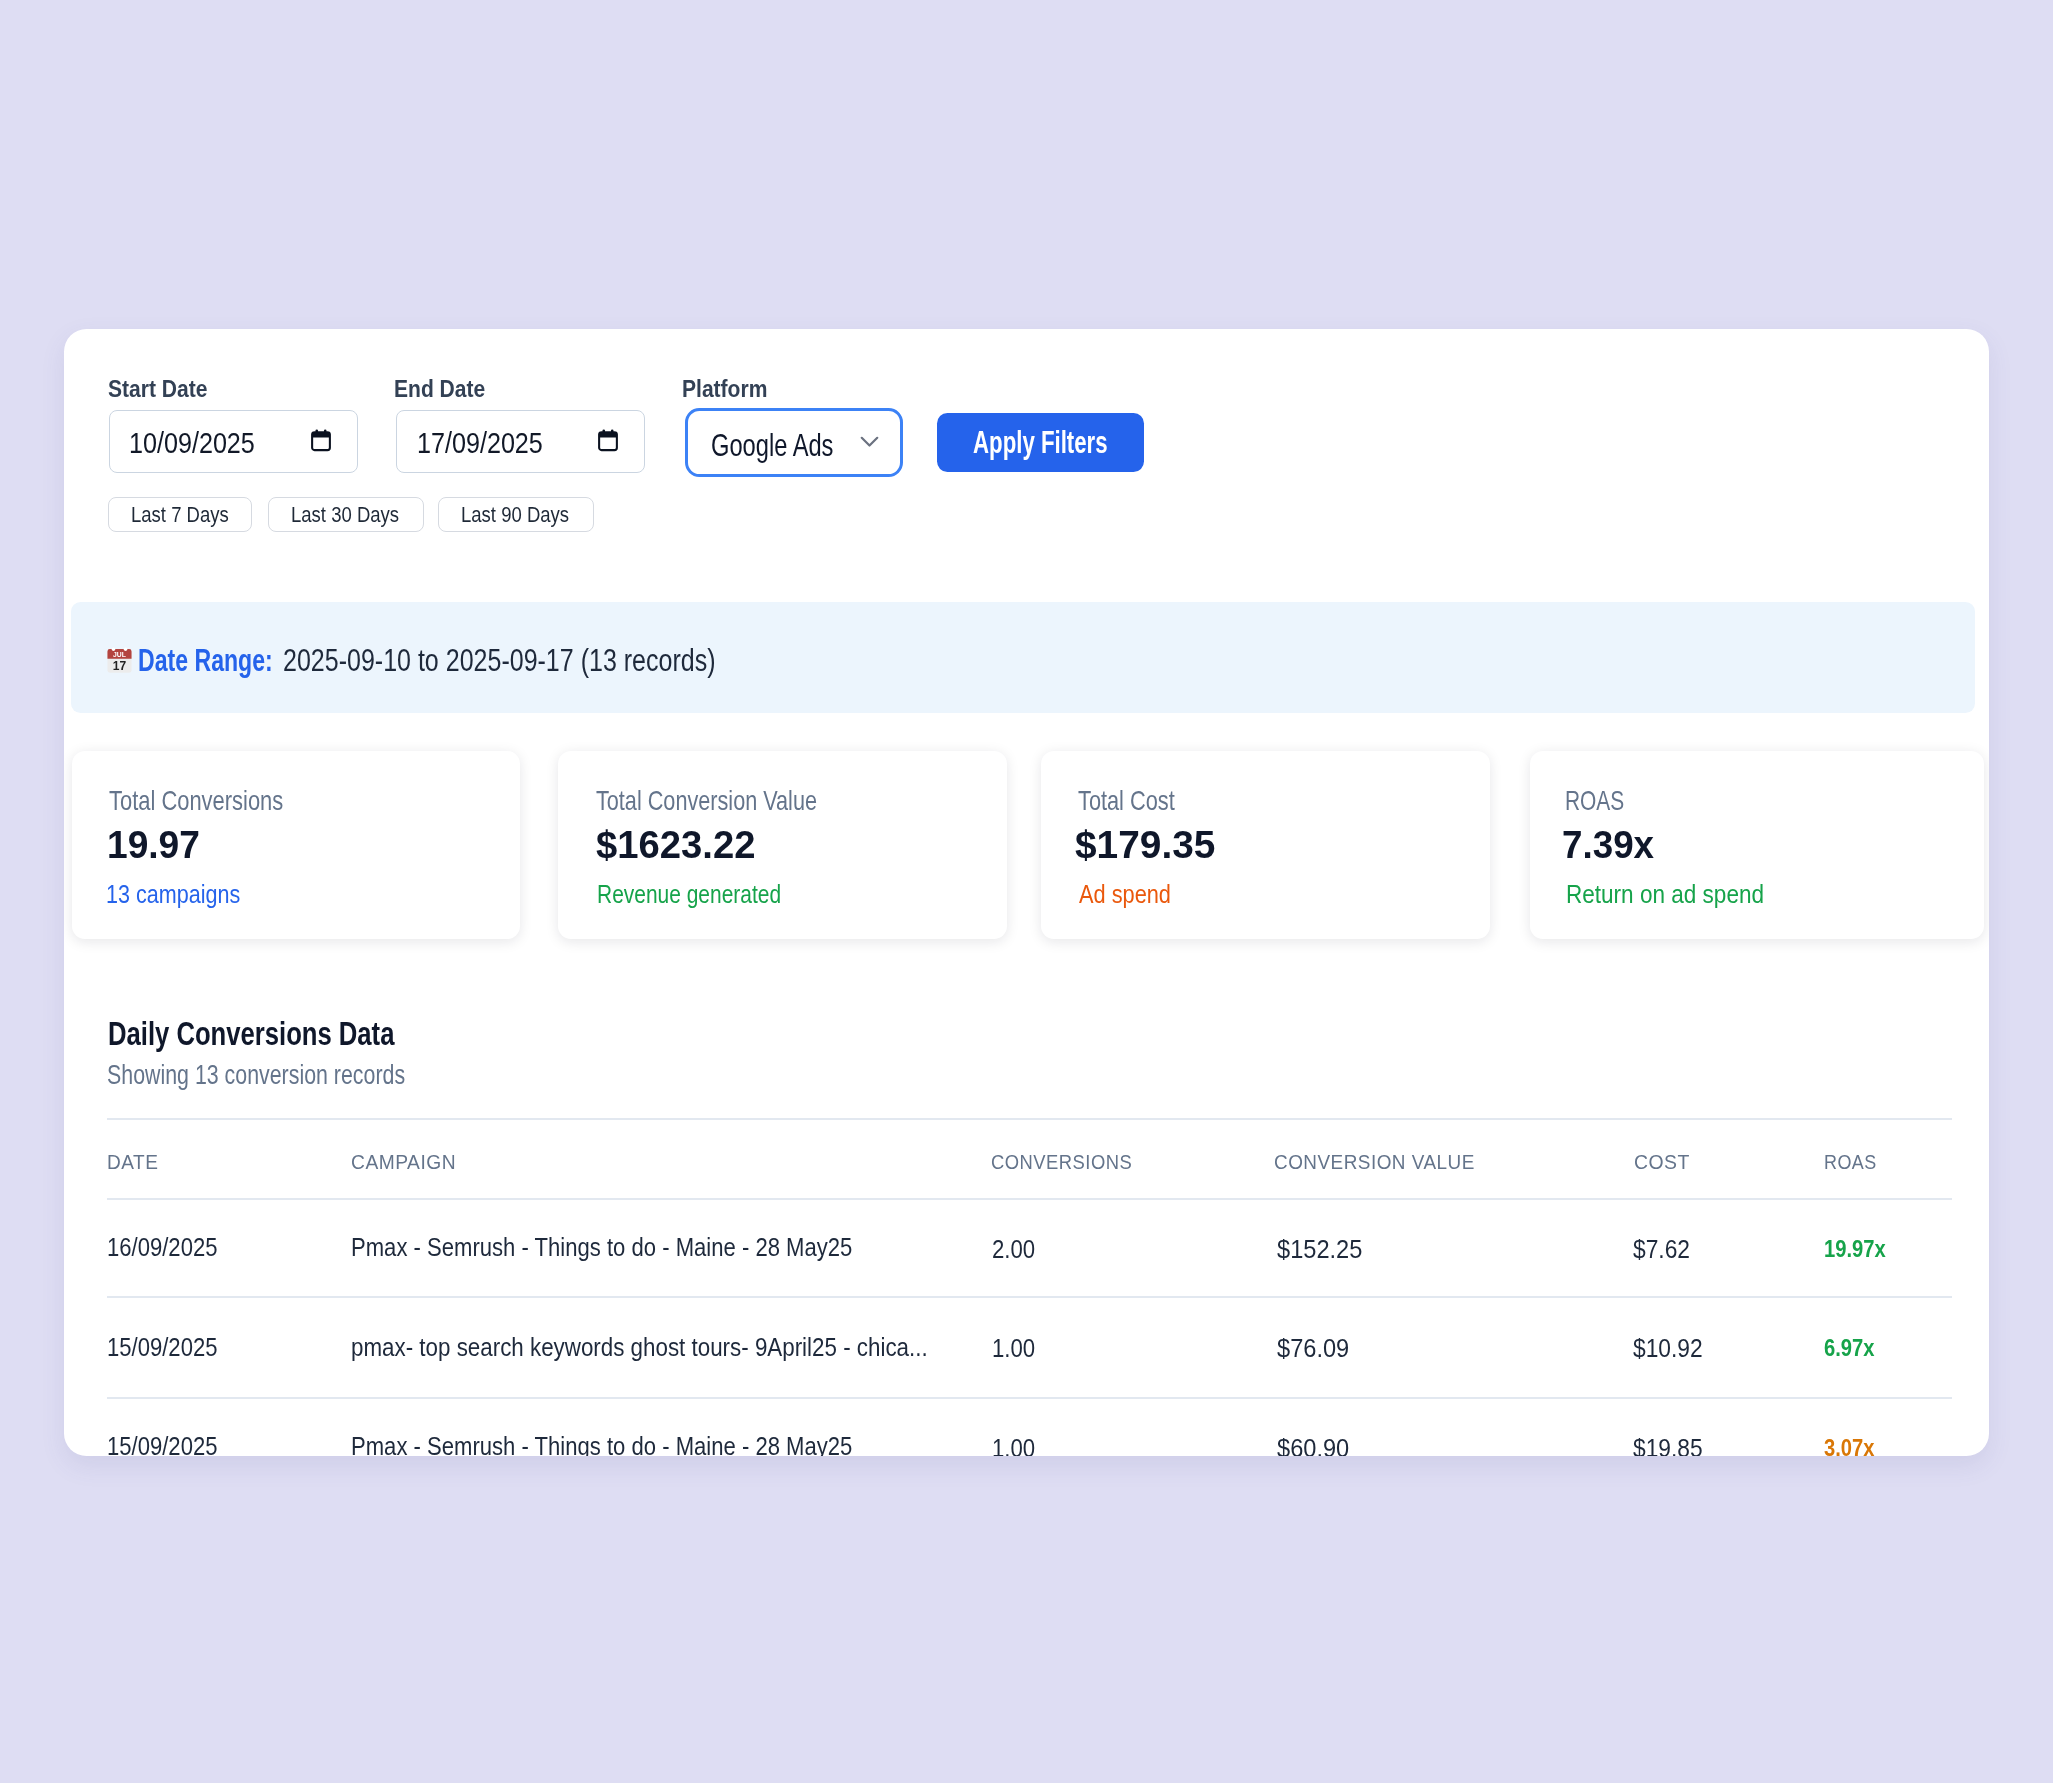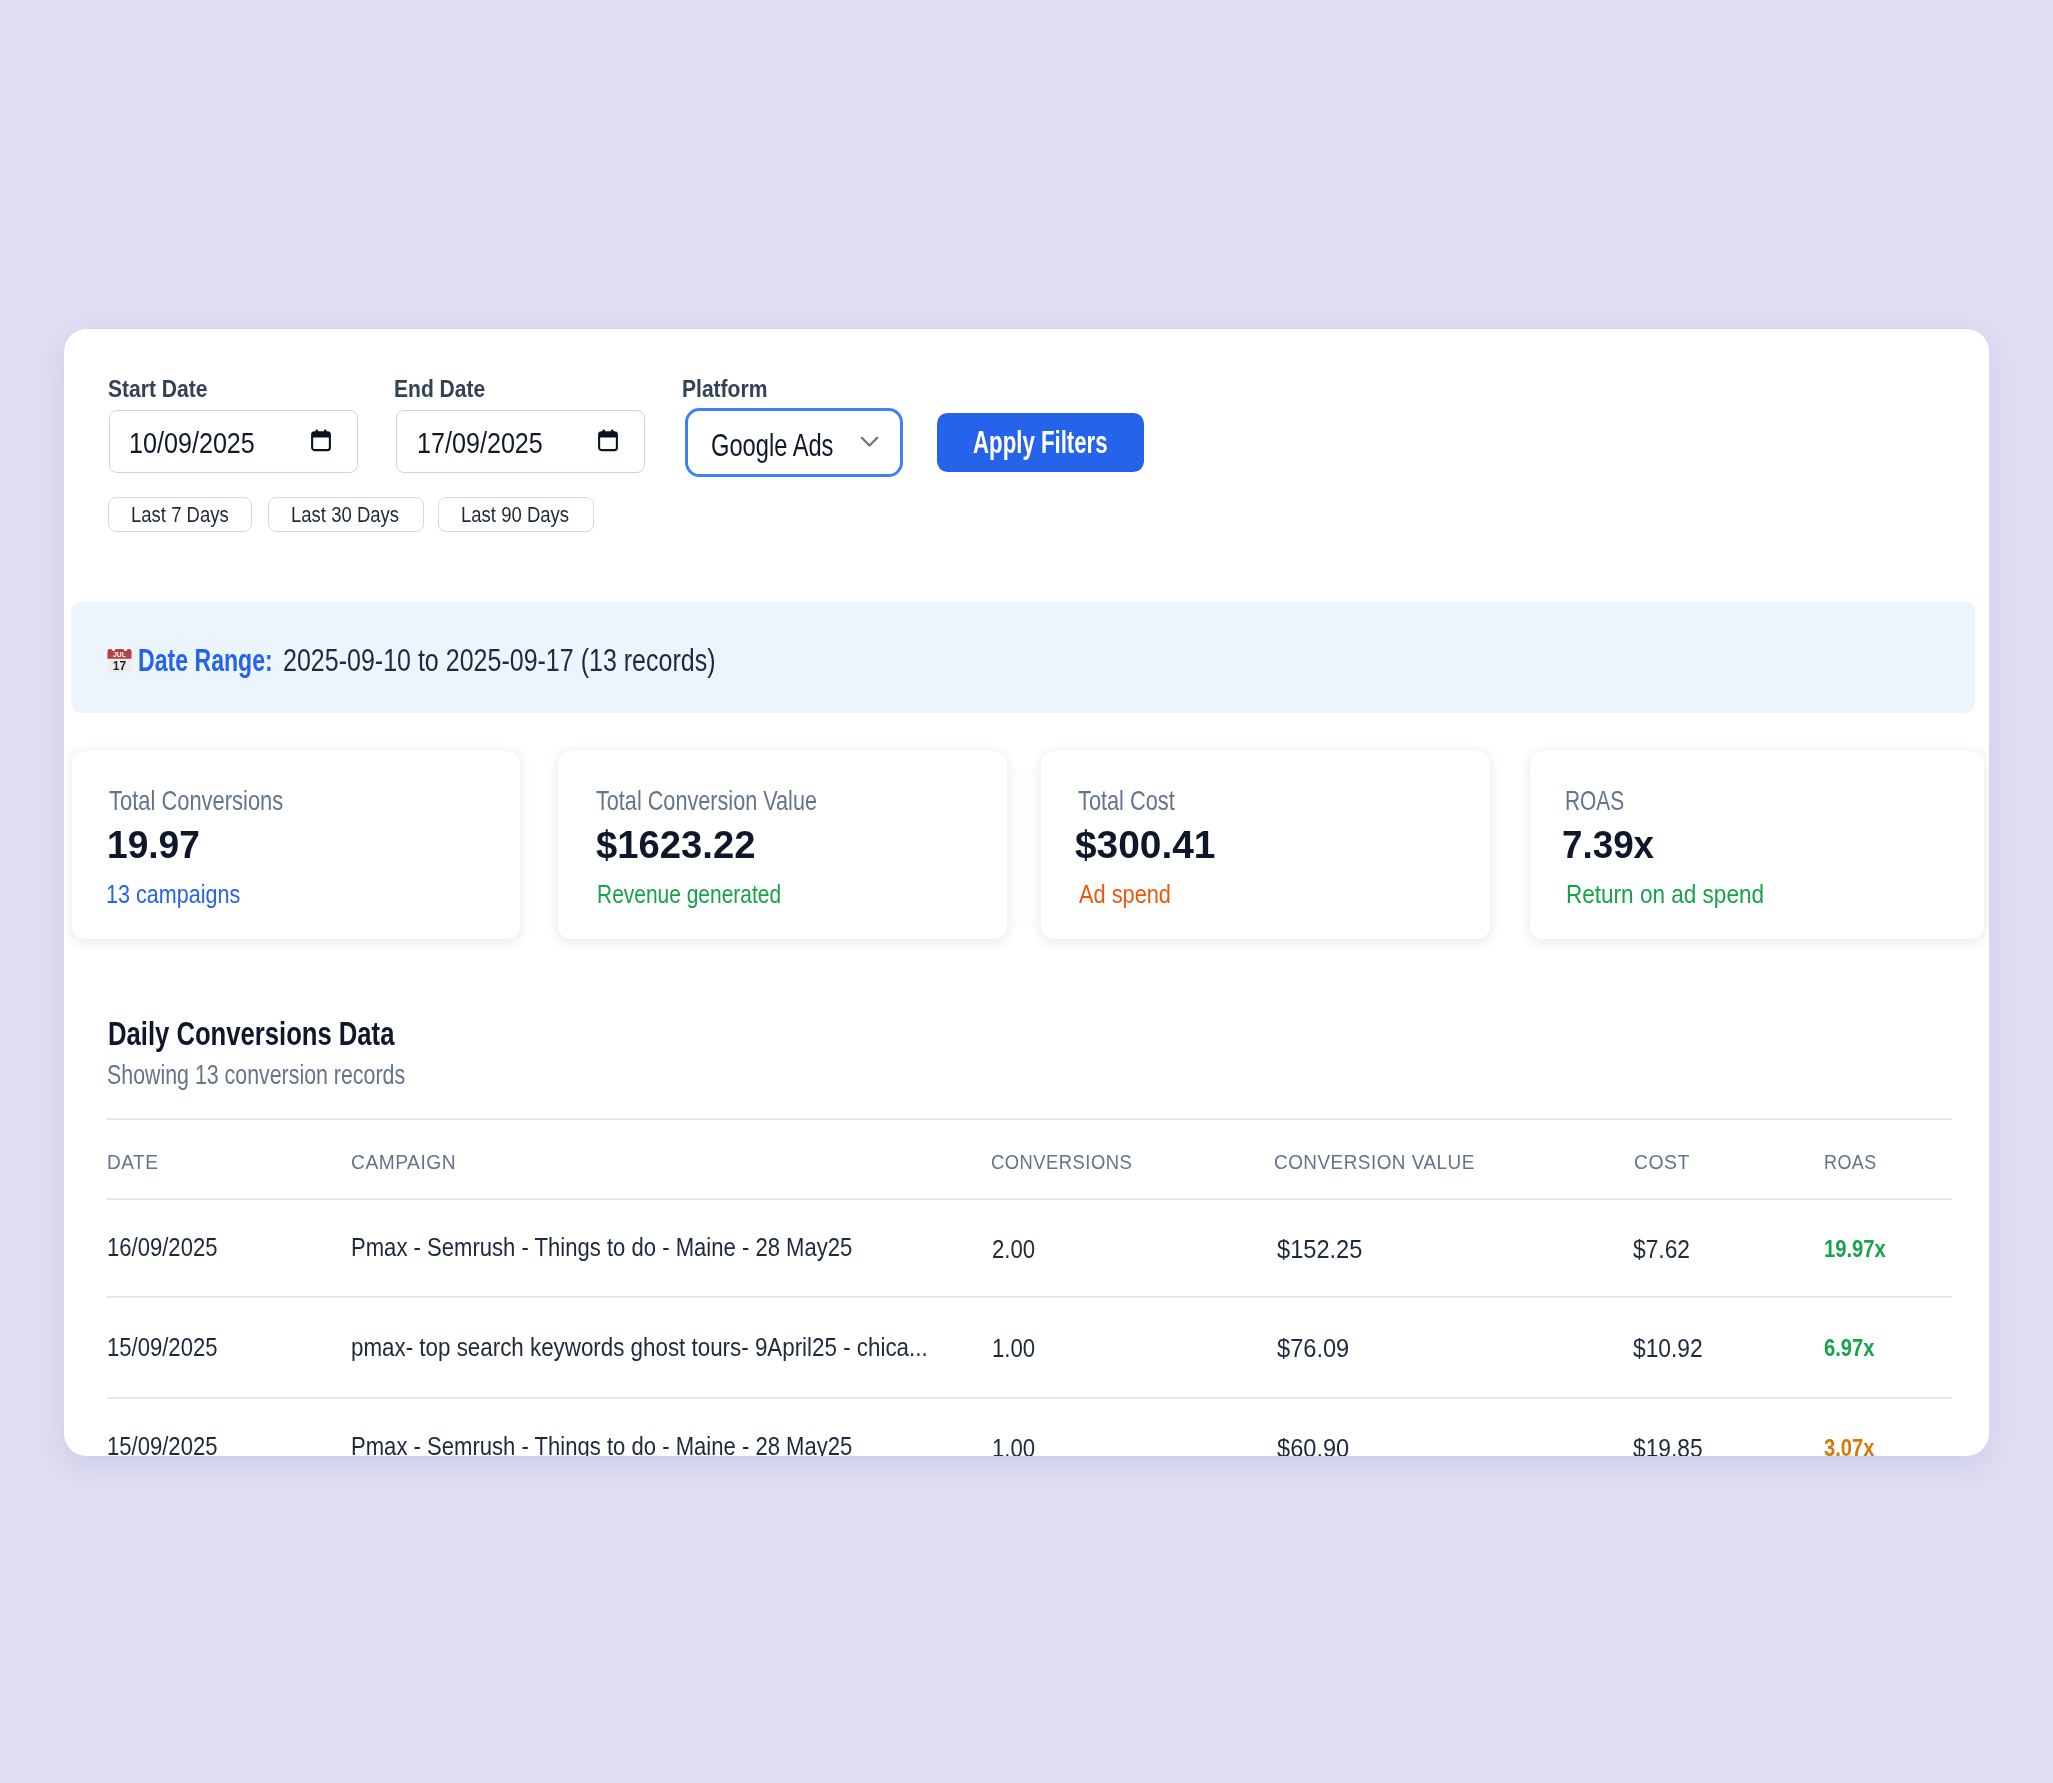--- a/index.html
+++ b/index.html
@@ -60,21 +60,21 @@
 <div class="t" id="qb2" style="left:227px;top:175px;font-size:22.5px;font-weight:400;color:#1f2937;transform:scaleX(0.823);">Last 30 Days</div>
 <div class="t" id="qb3" style="left:397px;top:175px;font-size:22.5px;font-weight:400;color:#1f2937;transform:scaleX(0.823);">Last 90 Days</div>
 <div class="t" id="band" style="left:74px;top:316px;font-size:31px;font-weight:700;color:#2563eb;transform:scaleX(0.745);">Date Range:</div>
 <div class="t" id="bant" style="left:219px;top:316px;font-size:31px;font-weight:400;color:#1e293b;transform:scaleX(0.807);">2025-09-10 to 2025-09-17 (13 records)</div>
 <div class="t" id="cl1" style="left:45px;top:458px;font-size:28px;font-weight:500;color:#64748b;transform:scaleX(0.783);">Total Conversions</div>
 <div class="t" id="cl2" style="left:532px;top:458px;font-size:28px;font-weight:500;color:#64748b;transform:scaleX(0.773);">Total Conversion Value</div>
 <div class="t" id="cl3" style="left:1014px;top:458px;font-size:28px;font-weight:500;color:#64748b;transform:scaleX(0.777);">Total Cost</div>
 <div class="t" id="cl4" style="left:1501px;top:458px;font-size:28px;font-weight:500;color:#64748b;transform:scaleX(0.747);">ROAS</div>
 <div class="t" id="cv1" style="left:43px;top:496px;font-size:39px;font-weight:700;color:#0f172a;transform:scaleX(0.952);">19.97</div>
 <div class="t" id="cv2" style="left:532px;top:496px;font-size:39px;font-weight:700;color:#0f172a;transform:scaleX(0.98);">$1623.22</div>
-<div class="t" id="cv3" style="left:1011px;top:496px;font-size:39px;font-weight:700;color:#0f172a;transform:scaleX(0.996);">$300.41</div>
+<div class="t" id="cv3" style="left:1011px;top:496px;font-size:39px;font-weight:700;color:#0f172a;transform:scaleX(0.996);">$179.35</div>
 <div class="t" id="cv4" style="left:1498px;top:496px;font-size:39px;font-weight:700;color:#0f172a;transform:scaleX(0.943);">7.39x</div>
 <div class="t" id="cs1" style="left:42px;top:552px;font-size:26px;font-weight:400;color:#2563eb;transform:scaleX(0.829);">13 campaigns</div>
 <div class="t" id="cs2" style="left:533px;top:552px;font-size:26px;font-weight:400;color:#16a34a;transform:scaleX(0.806);">Revenue generated</div>
 <div class="t" id="cs3" style="left:1015px;top:552px;font-size:26px;font-weight:400;color:#ea580c;transform:scaleX(0.837);">Ad spend</div>
 <div class="t" id="cs4" style="left:1502px;top:552px;font-size:26px;font-weight:400;color:#16a34a;transform:scaleX(0.867);">Return on ad spend</div>
 <div class="t" id="hd" style="left:44px;top:688px;font-size:33px;font-weight:700;color:#0f172a;transform:scaleX(0.777);">Daily Conversions Data</div>
 <div class="t" id="sh" style="left:43px;top:732px;font-size:28px;font-weight:400;color:#64748b;transform:scaleX(0.763);">Showing 13 conversion records</div>
 <div class="t" id="th1" style="left:43px;top:824px;font-size:19.7px;font-weight:400;color:#64748b;transform:scaleX(0.968);letter-spacing:0.5px;">DATE</div>
 <div class="t" id="th2" style="left:287px;top:824px;font-size:19.7px;font-weight:400;color:#64748b;transform:scaleX(0.977);letter-spacing:0.5px;">CAMPAIGN</div>
 <div class="t" id="th3" style="left:927px;top:824px;font-size:19.7px;font-weight:400;color:#64748b;transform:scaleX(0.935);letter-spacing:0.5px;">CONVERSIONS</div>

